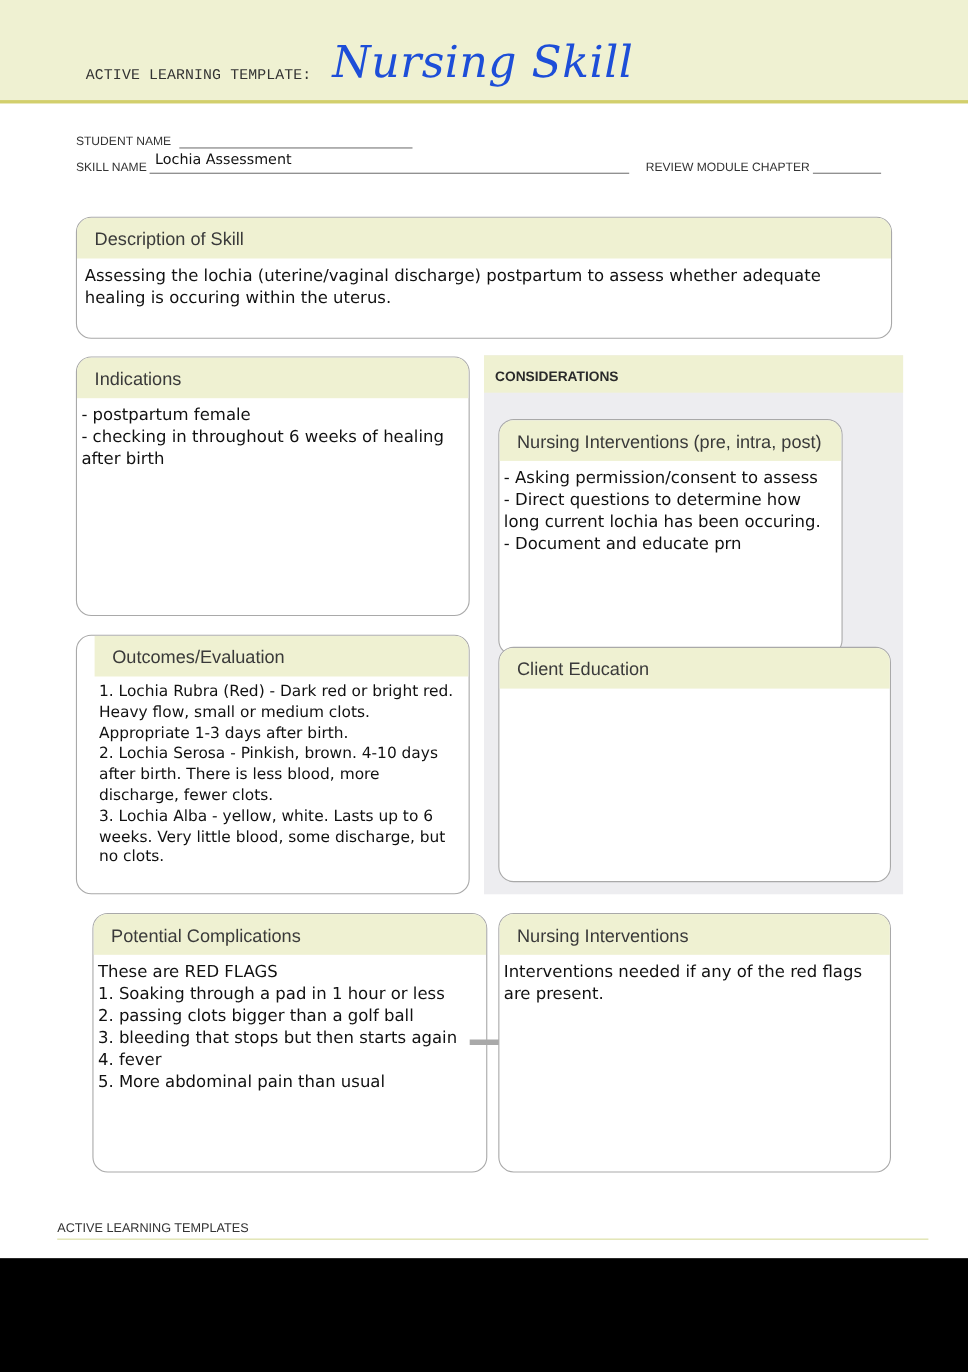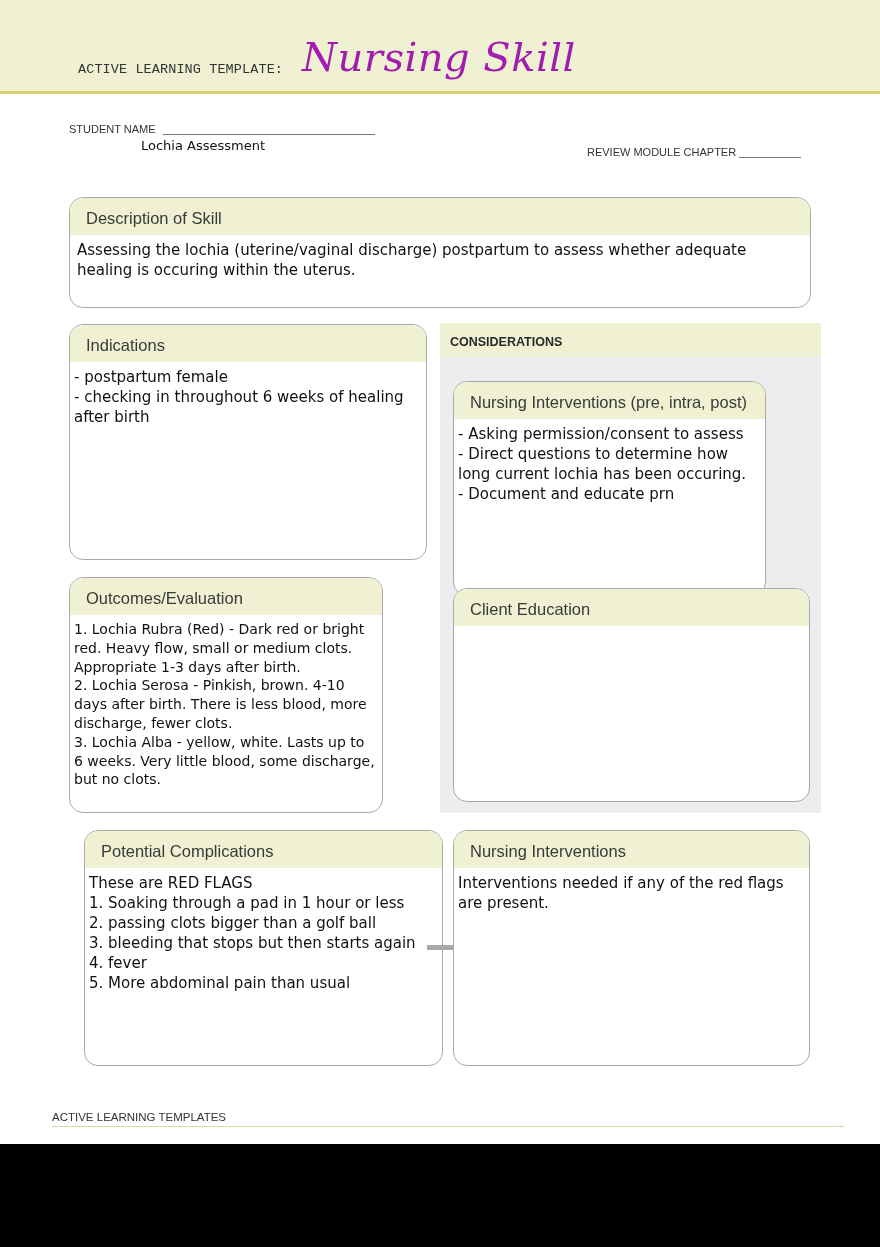--- a/index.html
+++ b/index.html
@@ -1,20 +1,20 @@
 <!DOCTYPE html>
 <html><head>
 <meta charset="utf-8">
 <style>
   html, body { margin: 0; padding: 0; }
   body { width: 880px; height: 1247px; background: #000; position: relative; overflow: hidden; font-family: "DejaVu Sans", sans-serif; }
   .page { position: absolute; left: 0; top: 0; width: 880px; height: 1144px; background: #fff; }
   .header-band { position: absolute; left: 0; top: 0; width: 880px; height: 91px; background: #eff1d2; border-bottom: 3px solid #d2cf6c; }
   .header-label { position: absolute; left: 78px; top: 62px; font-family: Liberation Mono, monospace; font-size: 13.5px; color: #333; letter-spacing: 0.1px; }
-  .header-title { position: absolute; left: 302px; top: 34px; font-family: "DejaVu Serif", serif; font-style: italic; font-size: 40px; color: #a21caf; letter-spacing: 0.5px; }
+  .header-title { position: absolute; left: 302px; top: 34px; font-family: "DejaVu Serif", serif; font-style: italic; font-size: 40px; color: #1d4ed8; letter-spacing: 0.5px; }
 
   .meta { position: absolute; font-family: "Liberation Sans", sans-serif; font-size: 11px; color: #333; }
   .meta .line { display: inline-block; border-bottom: 1px solid #777; vertical-align: bottom; height: 12px; }
   .skill-value { position: absolute; left: 141px; top: 138px; font-family: "DejaVu Sans", sans-serif; font-size: 13px; color: #111; }
 
   .box { position: absolute; border: 1.5px solid #a9a9a9; border-radius: 14px; background: #fff; overflow: hidden; box-sizing: border-box; }
   .box-head { background: #eff1d2; height: 37px; line-height: 40px; padding-left: 16px; font-family: "Liberation Sans", sans-serif; font-size: 16.5px; color: #3a3a3a; }
   .box-body { padding: 5px 6px 0 4px; font-family: "DejaVu Sans", sans-serif; font-size: 15px; line-height: 20px; color: #111; white-space: pre-line; }
   .box-body.small { font-size: 14px; line-height: 18.8px; }
 
@@ -33,39 +33,43 @@
 <div class="page">
   <div class="header-band"></div>
   <div class="header-label">ACTIVE LEARNING TEMPLATE:</div>
   <div class="header-title">Nursing Skill</div>
 
   <div class="meta" style="left:69px; top:122px;">
     <span>STUDENT NAME</span>
     <span class="line" style="width:212px; margin-left:4px;"></span>
   </div>
 
+  <div class="meta" style="left:69px; top:145px;">
+    <span>SKILL NAME</span>
+    <span class="line" style="width:436px;"></span>
+  </div>
   <div class="skill-value">Lochia Assessment</div>
 
   <div class="meta" style="left:587px; top:145px;">
     <span>REVIEW MODULE CHAPTER</span>
     <span class="line" style="width:62px;"></span>
   </div>
 
   <div class="box" style="left:69px; top:197px; width:742px; height:111px;">
     <div class="box-head">Description of Skill</div>
     <div class="box-body" style="padding-left:7px;">Assessing the lochia (uterine/vaginal discharge) postpartum to assess whether adequate healing is occuring within the uterus.</div>
   </div>
 
   <div class="box" style="left:69px; top:324px; width:358px; height:236px;">
     <div class="box-head">Indications</div>
     <div class="box-body">- postpartum female
 - checking in throughout 6 weeks of healing after birth</div>
   </div>
 
-  <div class="box" style="left:69px; top:577px; width:314px; height:236px;">
+  <div class="box" style="left:69px; top:577px; width:358px; height:236px;padding-left:16px;">
     <div class="box-head">Outcomes/Evaluation</div>
     <div class="box-body small">1. Lochia Rubra (Red) - Dark red or bright red. Heavy flow, small or medium clots. Appropriate 1-3 days after birth.
 2. Lochia Serosa - Pinkish, brown. 4-10 days after birth. There is less blood, more discharge, fewer clots.
 3. Lochia Alba - yellow, white. Lasts up to 6 weeks. Very little blood, some discharge, but no clots.</div>
   </div>
 
   <div class="considerations">
     <div class="cons-head">CONSIDERATIONS</div>
   </div>
 

